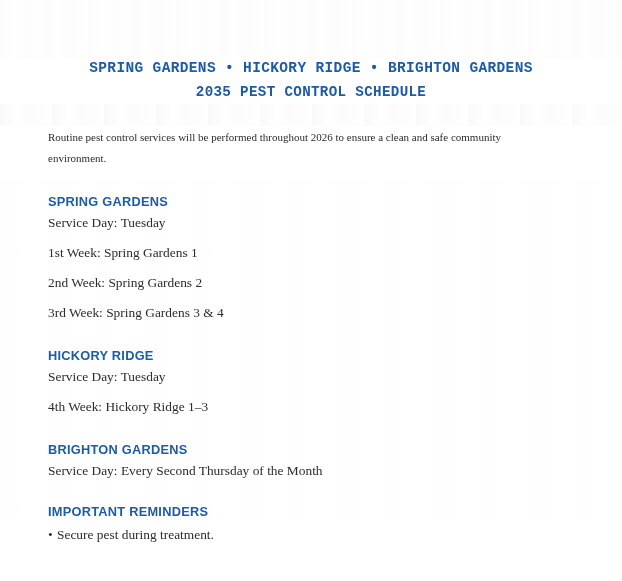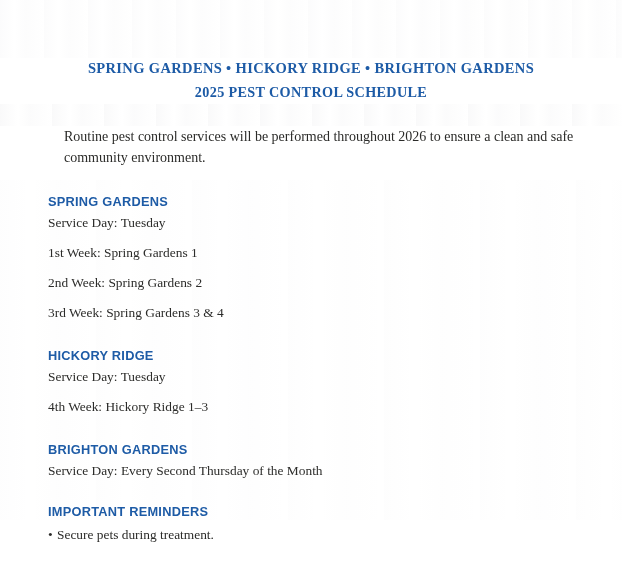--- a/index.html
+++ b/index.html
@@ -61,45 +61,44 @@
     box-sizing: border-box;
   }
 
   
   .title-block {
     padding-top: 58px;
     text-align: center;
   }
   .doc-title-line {
     color: #1d5ba6;
-    font-family: Liberation Serif, serif;
+    font-family: Liberation Mono, monospace;
     font-weight: bold;
     font-size: 14.5px;
     letter-spacing: 0.35px;
     line-height: 21px;
     white-space: nowrap;
   }
   .doc-title-line.second {
     font-size: 14.2px;
     margin-top: 3px;
   }
 
   
   .content {
     padding: 0 48px;
     margin-top: 24px;
   }
 
   .intro {
     color: #2b2b29;
-    font-size: 14px;
+    font-size: 11px;
     line-height: 20.5px;
     max-width: 512px;
     font-family: "Liberation Serif", serif;
-    margin-left: 16px;
   }
 
   .section {
     margin-top: 26px;
   }
   .section.reminders {
     margin-top: 24px;
   }
 
   .section-heading {
@@ -145,21 +144,21 @@
 <body>
 
 <div class="page">
 
   <div class="scan-noise noise-top"></div>
   <div class="scan-noise noise-band"></div>
   <div class="scan-noise noise-mid"></div>
 
   <div class="title-block">
     <div class="doc-title-line">SPRING GARDENS • HICKORY RIDGE • BRIGHTON GARDENS</div>
-    <div class="doc-title-line second">2025 PEST CONTROL SCHEDULE</div>
+    <div class="doc-title-line second">2035 PEST CONTROL SCHEDULE</div>
   </div>
 
   <div class="content">
 
     <p class="intro">Routine pest control services will be performed throughout 2026 to ensure a clean and safe community environment.</p>
 
     <div class="section">
       <div class="section-heading">SPRING GARDENS</div>
       <div class="service-line">Service Day: Tuesday</div>
       <div class="entry">1st Week: Spring Gardens 1</div>
@@ -176,18 +175,18 @@
     <div class="section">
       <div class="section-heading">BRIGHTON GARDENS</div>
       <div class="service-line">Service Day: Every Second Thursday of the Month</div>
     </div>
 
     <div class="section reminders">
       <div class="section-heading">IMPORTANT REMINDERS</div>
 
 
       <div class="bullet-item">
-        <span class="bullet-glyph">•</span><span>Secure pets during treatment.</span>
+        <span class="bullet-glyph">•</span><span>Secure pest during treatment.</span>
       </div>
     </div>
 
   </div>
 </div>
 
 </body></html>

